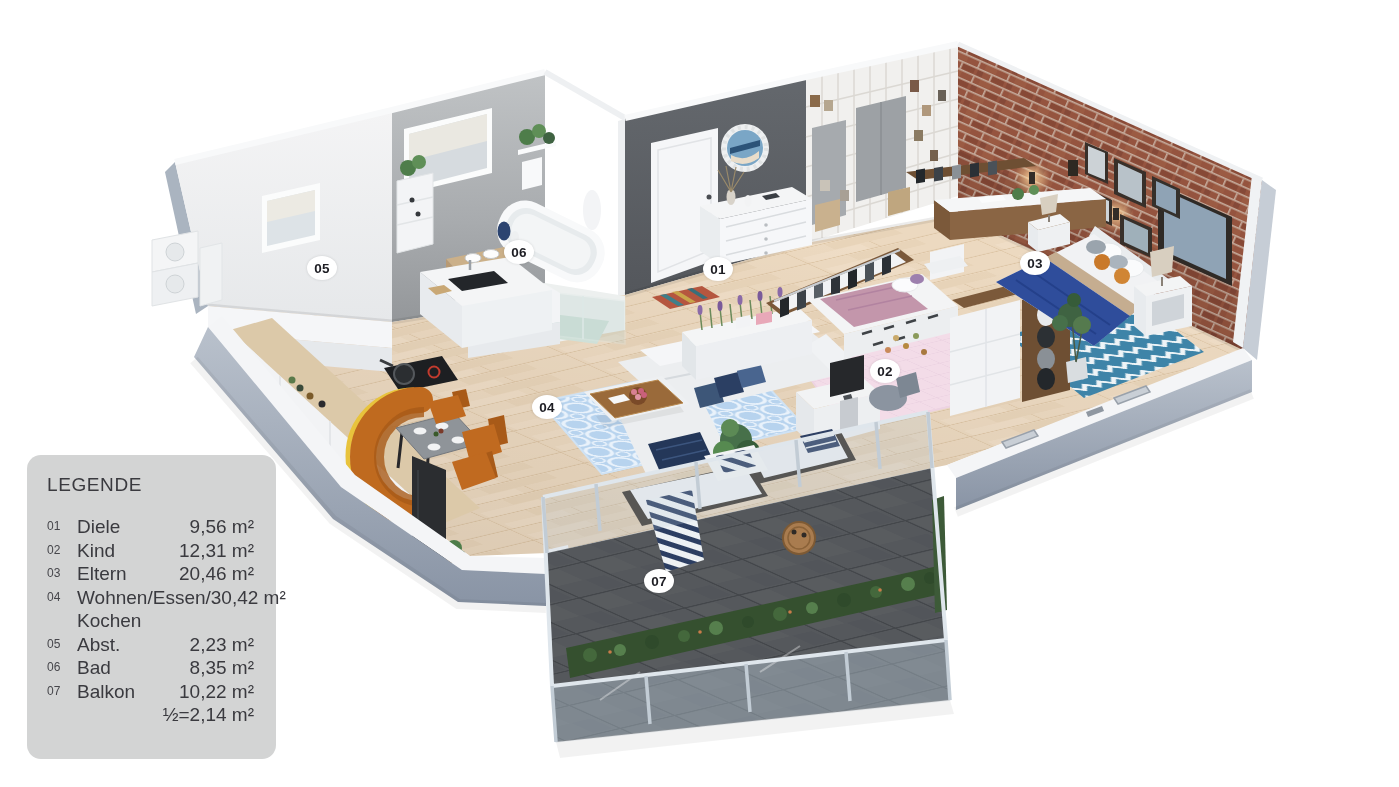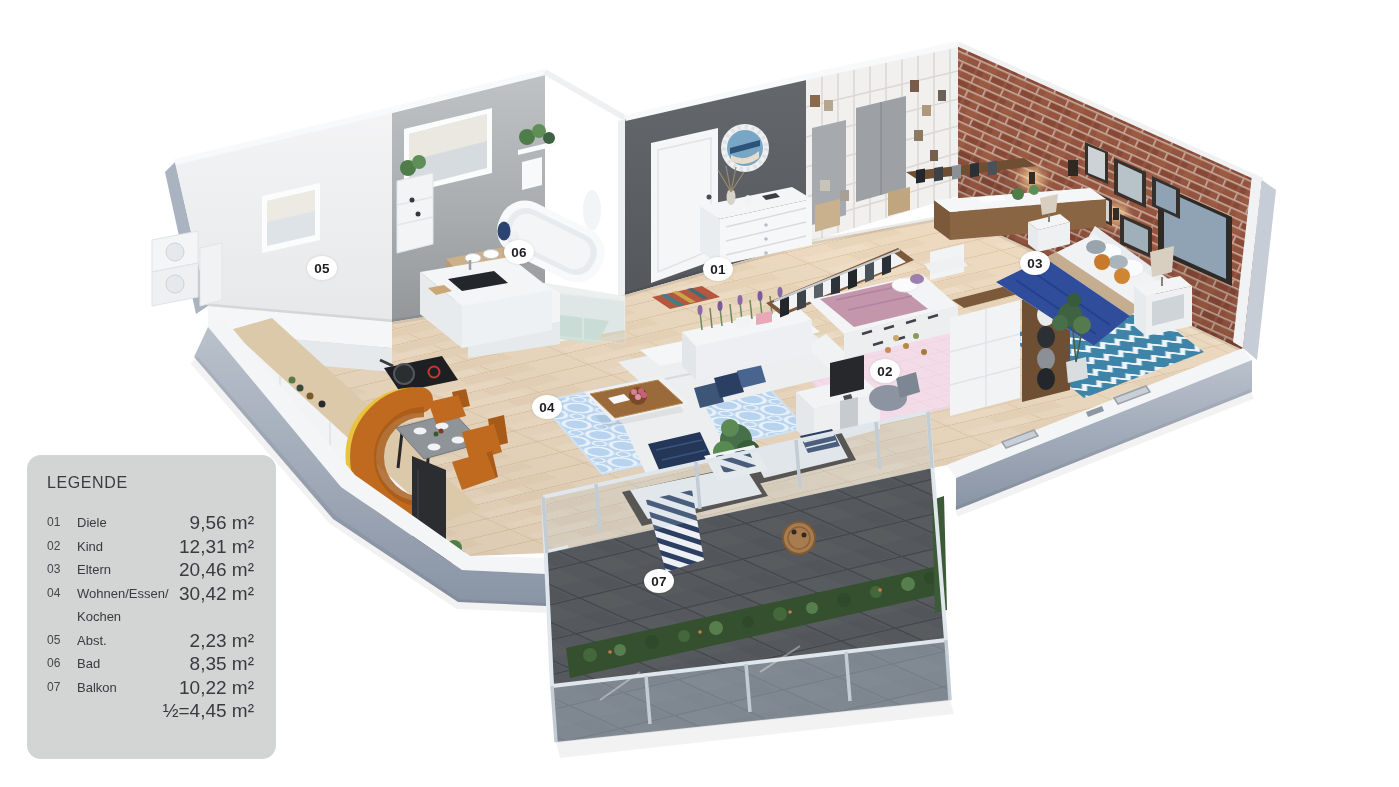--- a/index.html
+++ b/index.html
@@ -9,24 +9,24 @@
   
   .room-label{position:absolute;transform:translate(-50%,-50%);min-width:30px;height:24px;
       padding:0 4px;box-sizing:border-box;background:#ffffff;border-radius:50%;
       display:flex;align-items:center;justify-content:center;
       font-size:13.5px;font-weight:600;color:#1d1d23;letter-spacing:0.3px;
       box-shadow:0 0 3px rgba(0,0,0,0.12);}
   
   .legend{position:absolute;left:27px;top:455px;width:249px;height:304px;
       background:#d3d4d4;border-radius:14px;box-sizing:border-box;
       padding:19px 22px 0 20px;color:#3a3a3f;}
-  .legend-title{font-size:16px;letter-spacing:0.6px;margin:0 0 19px 0;font-weight:400;}
+  .legend-title{font-size:19px;letter-spacing:0.6px;margin:0 0 19px 0;font-weight:400;}
   .lrow{display:flex;align-items:flex-start;line-height:23.5px;}
   .lnum{width:30px;flex:0 0 30px;font-size:12px;color:#46464b;}
-  .lname{flex:1;font-size:13px;white-space:pre-line;}
+  .lname{flex:1;font-size:19px;white-space:pre-line;}
   .larea{font-size:19px;text-align:right;white-space:nowrap;}
 </style>
 </head>
 <body>
 
 <div class="screen">
 
   <svg class="plan-svg" viewBox="0 0 1399 787" aria-hidden="true">
     <defs>
       <linearGradient id="gWallL" x1="0" x2="0" y1="0" y2="1">
@@ -583,17 +583,17 @@
         <span class="larea">8,35 m²</span>
       </div>
       <div class="lrow">
         <span class="lnum">07</span>
         <span class="lname">Balkon</span>
         <span class="larea">10,22 m²</span>
       </div>
       <div class="lrow">
         <span class="lnum"></span>
         <span class="lname"></span>
-        <span class="larea">½=4,45 m²</span>
+        <span class="larea">½=2,14 m²</span>
       </div>
     </div>
   </div>
 </div>
 
 </body></html>

